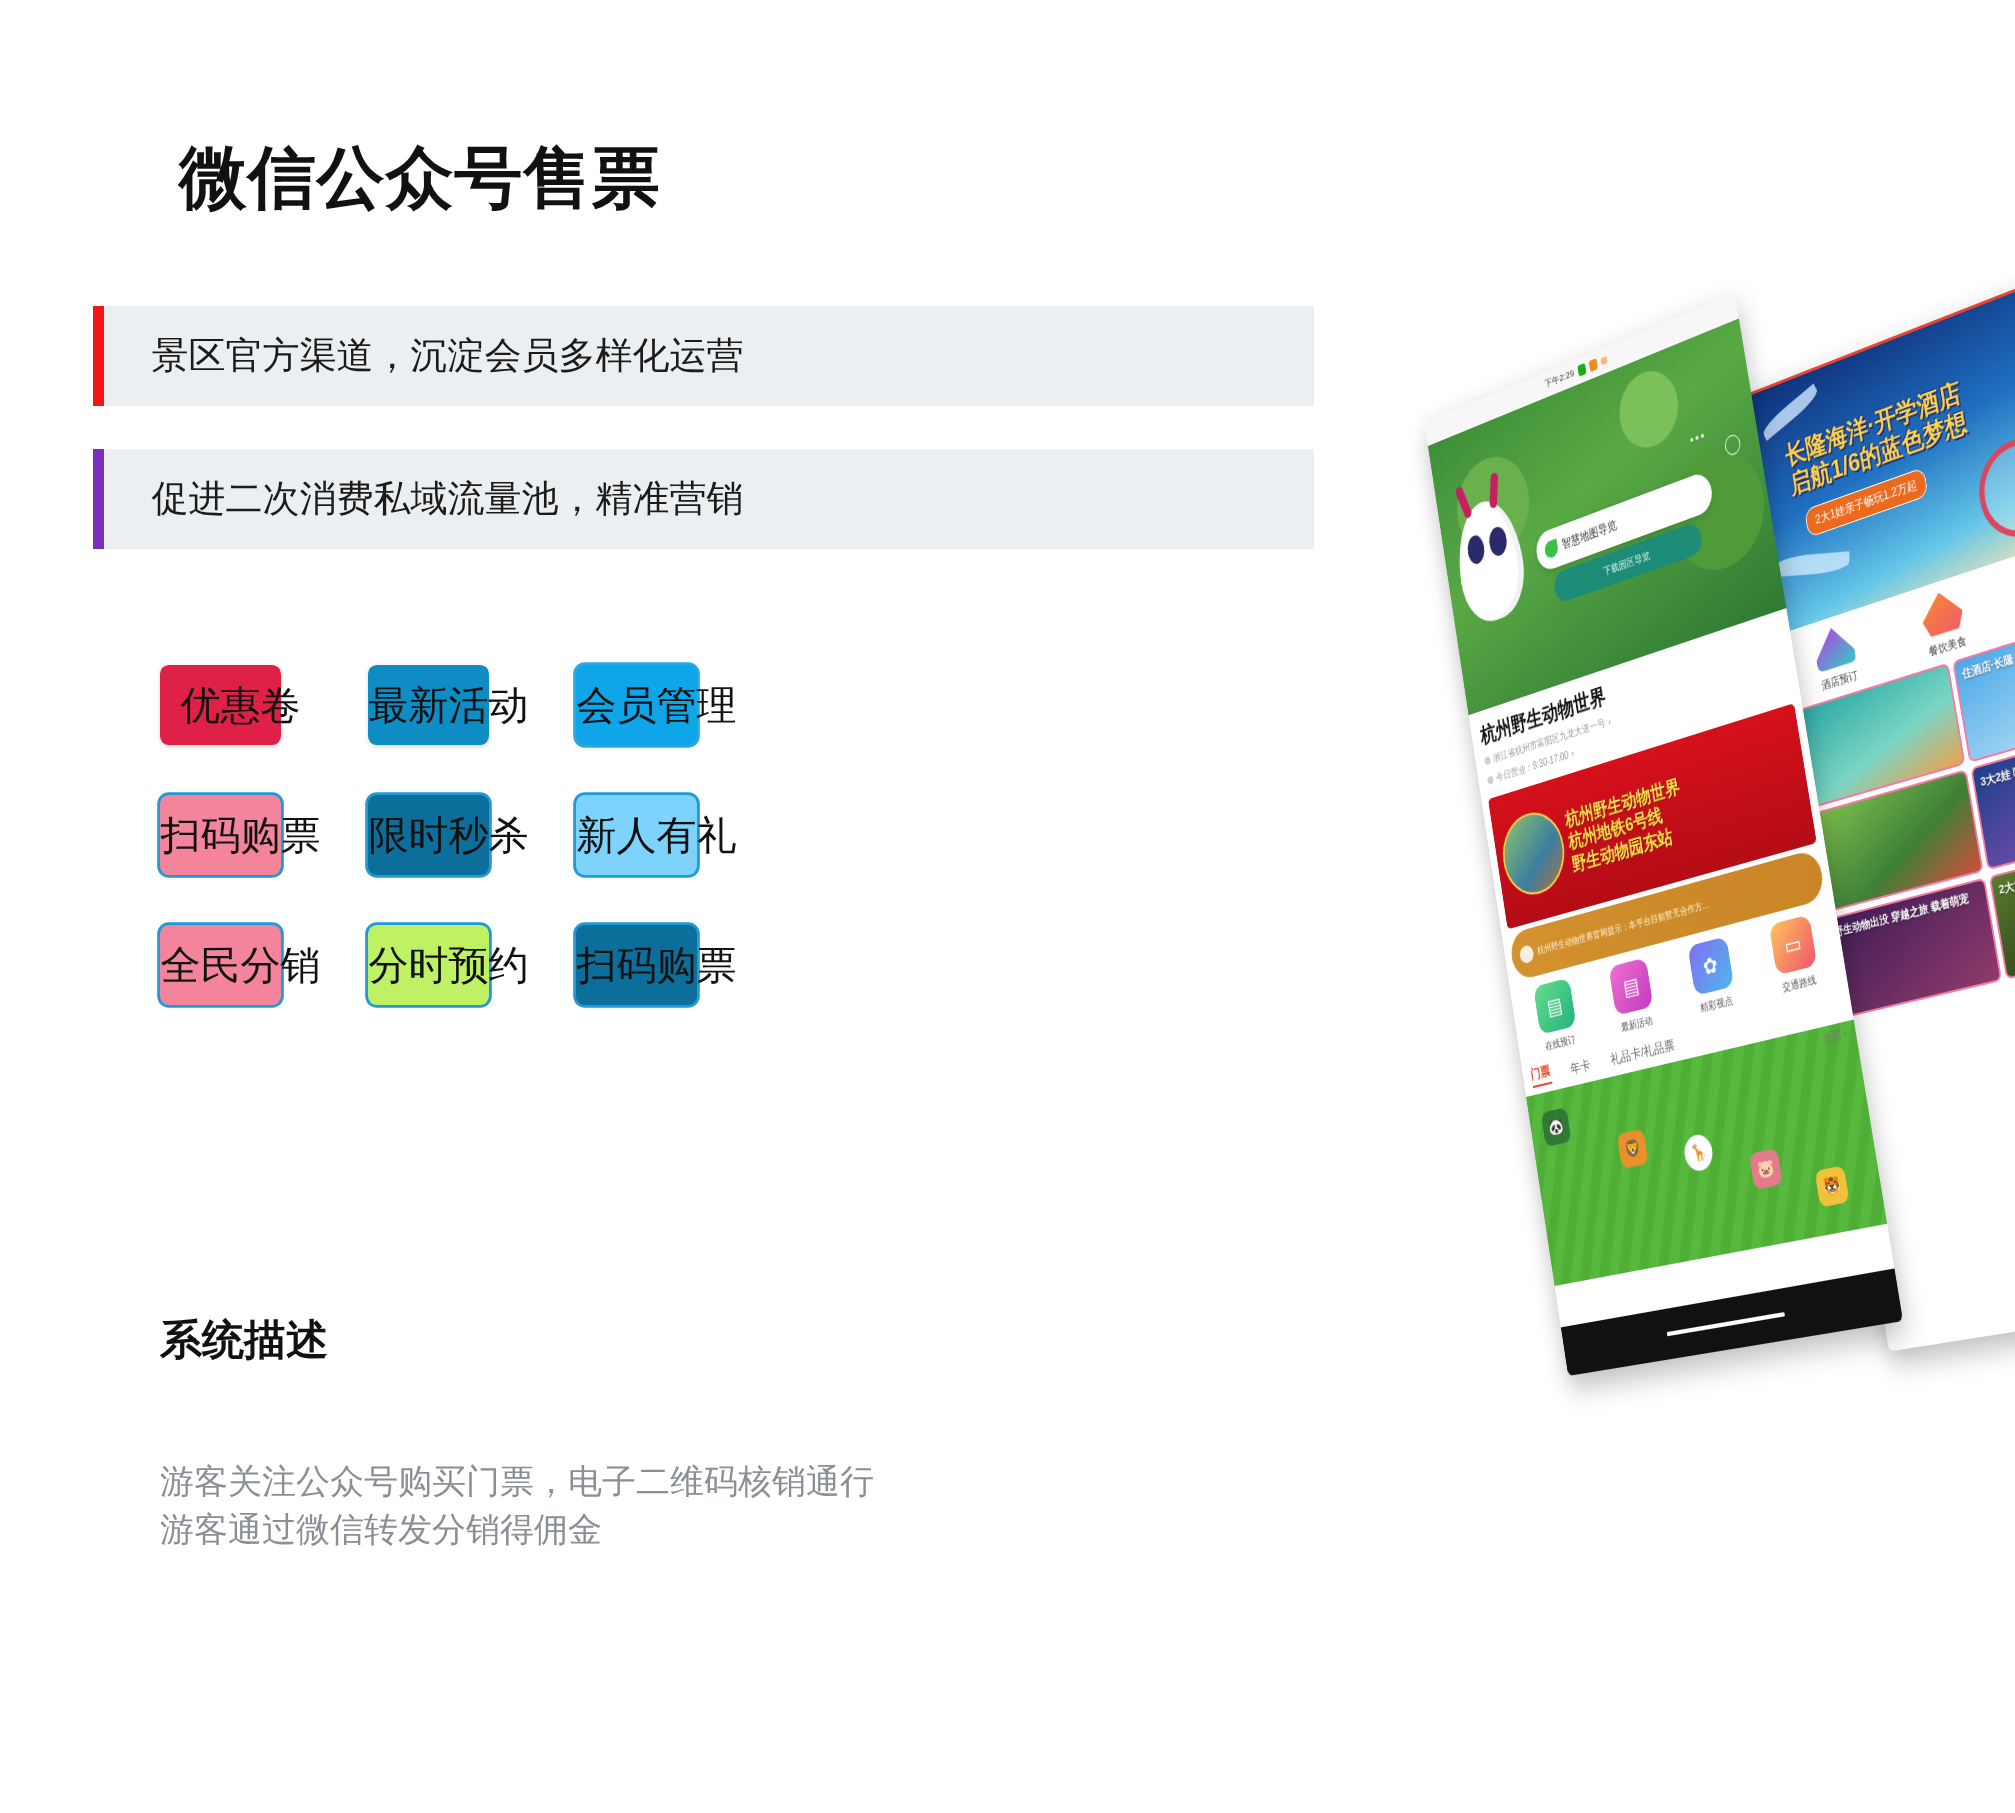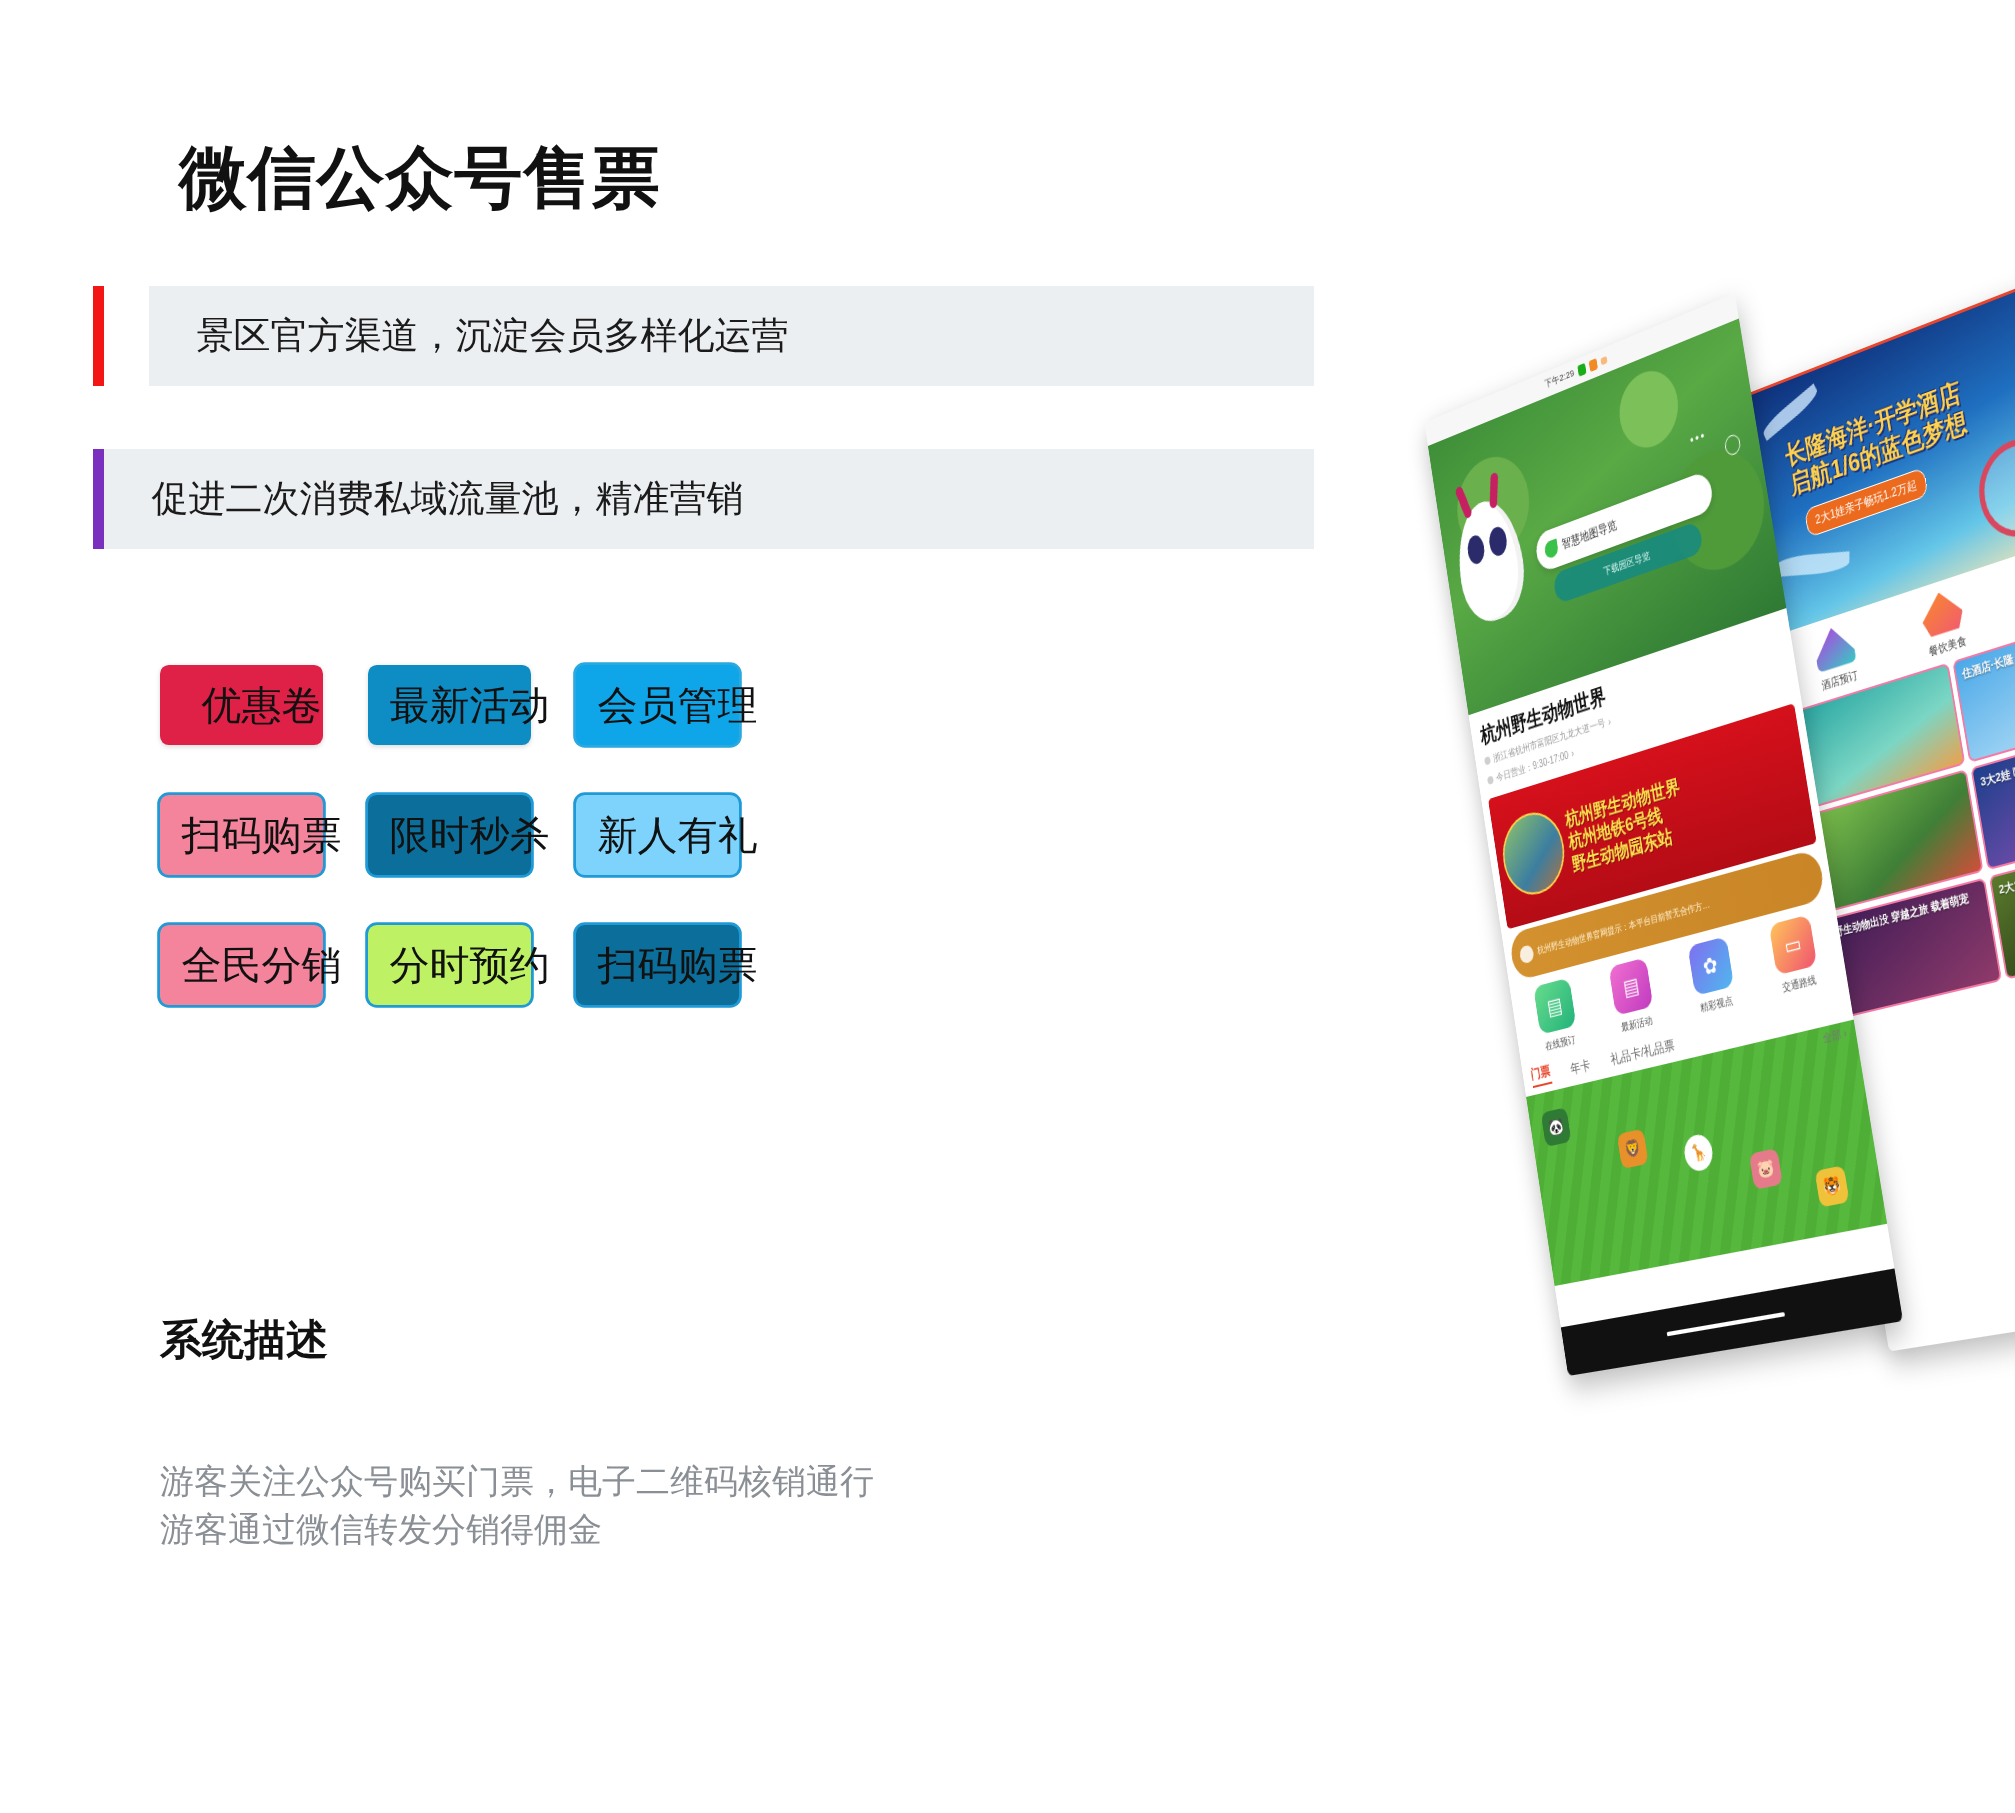--- a/index.html
+++ b/index.html
@@ -21,36 +21,36 @@
   .sub-bar {
     position:absolute; left:93px; width:1221px; height:100px;
     display:flex; align-items:center;
   }
   .sub-bar .accent { width:10.5px; height:100%; flex:0 0 10.5px; }
   .sub-bar .body {
     flex:1; height:100%; background:#eceff1;
     display:flex; align-items:center; padding-left:48px;
   }
   .sub-bar .body span { font-size:37px; color:#1b1b1b; white-space:nowrap; }
-  #sub1 { top:286px;gap:45px; }
+  #sub1 { top:306px; }
   #sub2 { top:449px; }
 
   
   .tag-grid {
     position:absolute; left:160px; top:665px;
     display:grid; grid-template-columns:repeat(3, 143px);
     column-gap:65px; row-gap:50px;
   }
   .tag {
     height:80px; border-radius:8.9px;
     display:flex; align-items:center; justify-content:center;
     font-size:40px; color:#111; white-space:nowrap;
     box-shadow:0 1.6px 5.6px rgba(0,0,0,.14);
   }
-  .tag.wide { width:163px;padding-left:40px; }
+  .tag.wide { width:121px;padding-left:40px; }
 
   
   .sys-head {
     position:absolute; left:160px; top:1312px;
     font-size:42px; font-weight:bold; color:#111; white-space:nowrap;
   }
   .sys-body {
     position:absolute; left:160px; top:1457px;
     font-size:34px; line-height:1.42; color:#8a8f95; white-space:nowrap;
   }

